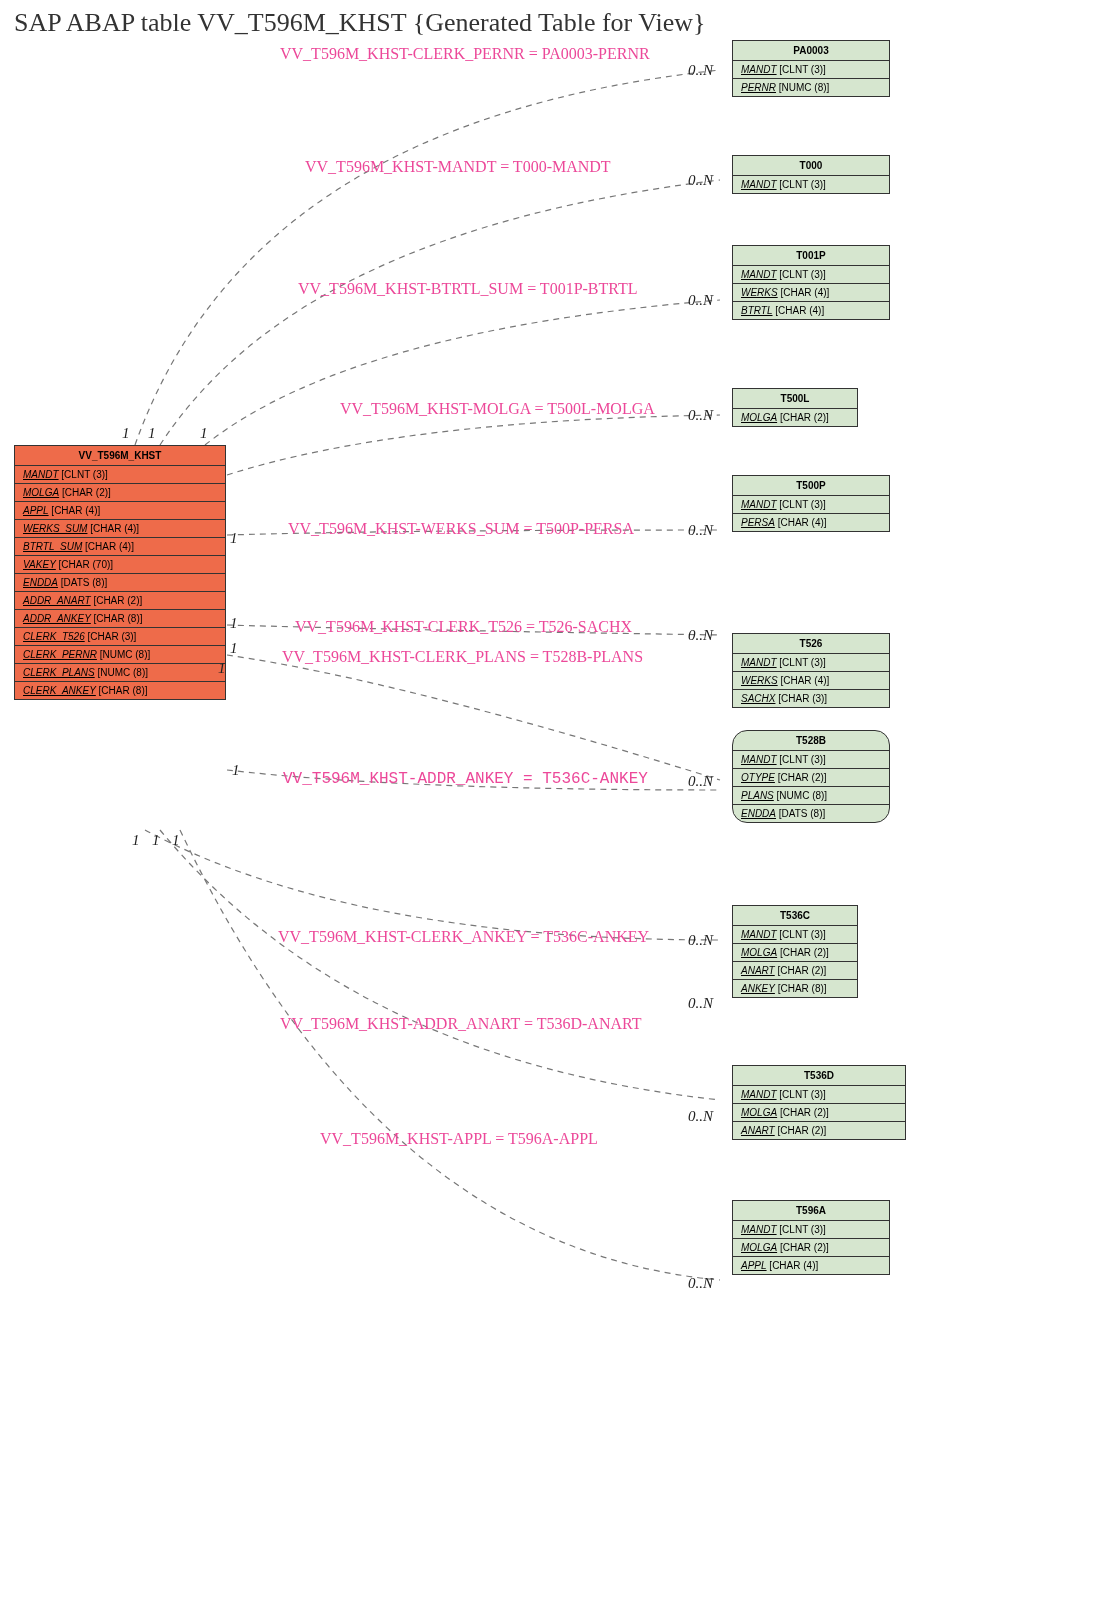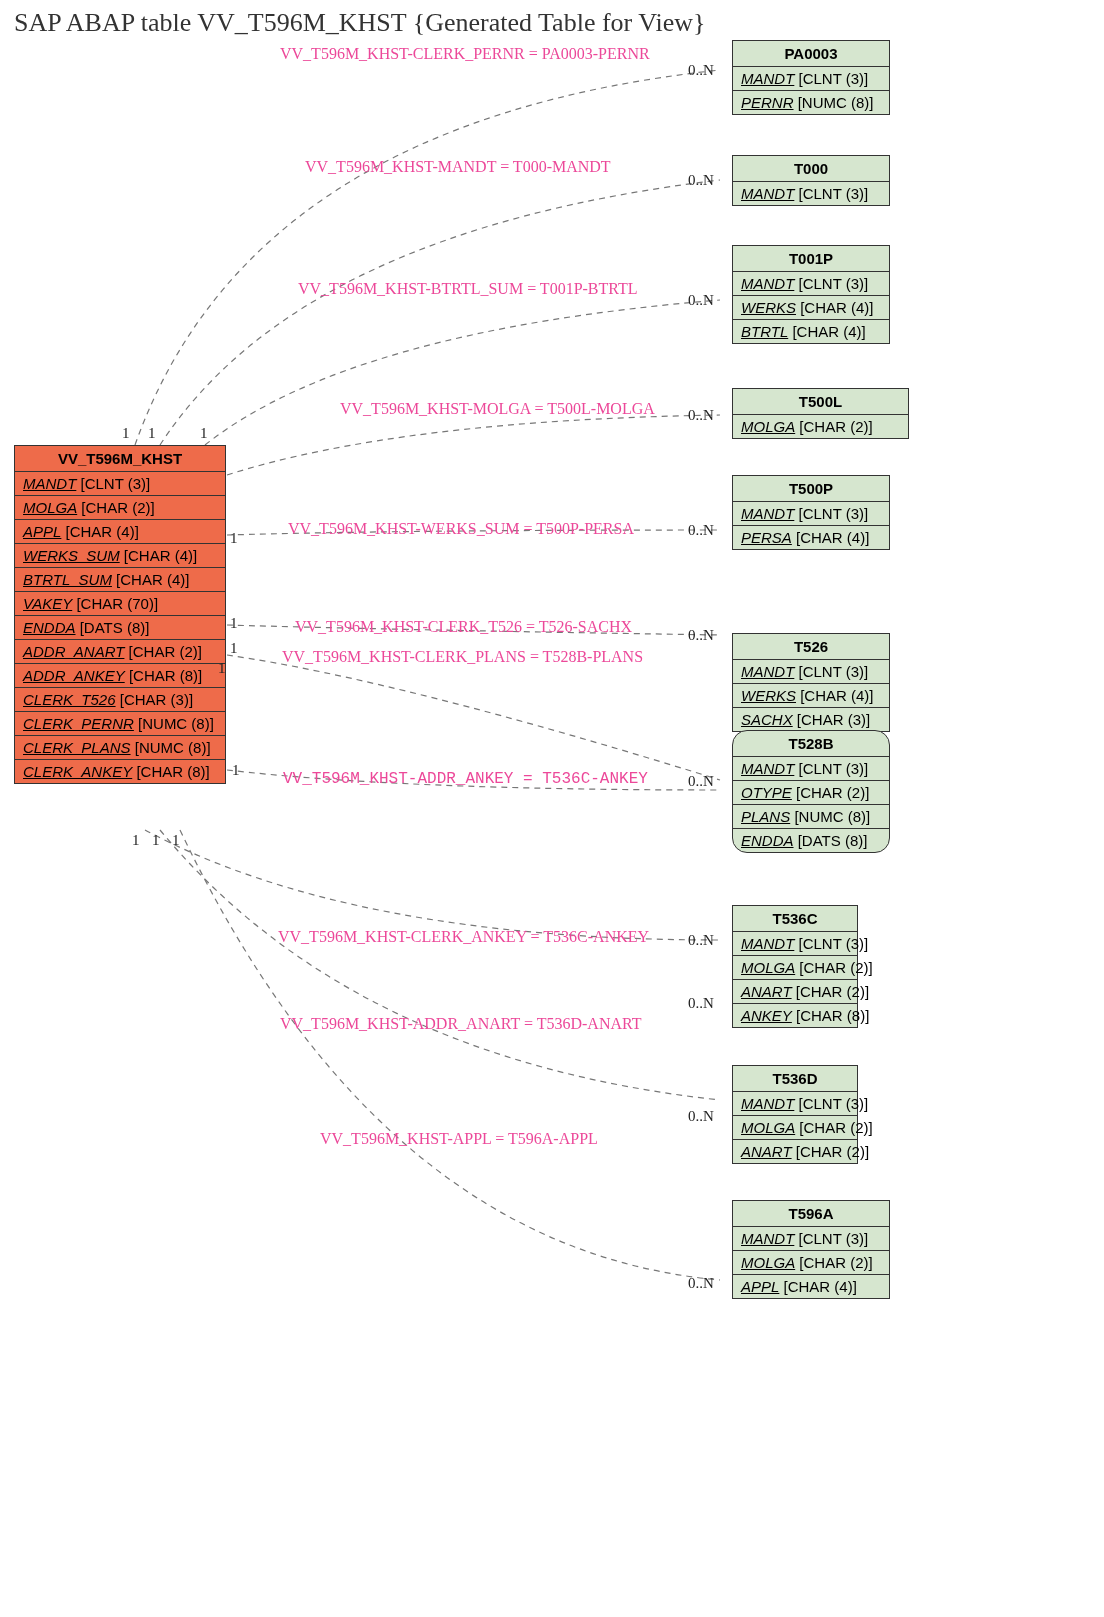--- a/index.html
+++ b/index.html
@@ -18,21 +18,21 @@
     top: 8px;
     left: 14px;
     font-size: 26px;
     color: #333;
     font-family: "Times New Roman", serif;
   }
   .entity {
     position: absolute;
     border: 1px solid #333;
     background: #d6e6cf;
-    font-size: 15px;
+    font-size: 10px;
   }
   .entity.main { background: #ee6b4a; }
   .entity .hdr {
     font-weight: bold;
     text-align: center;
     padding: 4px 8px;
     border-bottom: 1px solid #333;
     white-space: nowrap;
   }
   .entity .fld {
@@ -54,20 +54,21 @@
     font-size: 16px;
     color: #ec4899;
     font-family: "Times New Roman", serif;
     white-space: nowrap;
   }
   .card {
     position: absolute;
     font-size: 15px;
     color: #222;
     font-family: "Times New Roman", serif;
+    font-style: italic;
   }
 </style>
 </head>
 <body>
 
 <div class="title">SAP ABAP table VV_T596M_KHST {Generated Table for View}</div>
 
 <svg class="lines">
   <g stroke="#777" stroke-width="1.2" stroke-dasharray="6,5" fill="none">
     <path d="M 135 445 Q 250 120 720 70"></path>
@@ -110,21 +111,21 @@
     <div class="entity" style="left: 732px; top: 155px; width: 158px;">
       <div class="hdr">T000</div>
       <div class="fld"><span class="nm">MANDT</span> <span class="tp">[CLNT (3)]</span></div>
     </div>
     <div class="entity" style="left: 732px; top: 245px; width: 158px;">
       <div class="hdr">T001P</div>
       <div class="fld"><span class="nm">MANDT</span> <span class="tp">[CLNT (3)]</span></div>
       <div class="fld"><span class="nm">WERKS</span> <span class="tp">[CHAR (4)]</span></div>
       <div class="fld"><span class="nm">BTRTL</span> <span class="tp">[CHAR (4)]</span></div>
     </div>
-    <div class="entity" style="left: 732px; top: 388px; width: 177px;">
+    <div class="entity" style="left: 732px; top: 388px; width: 126px;">
       <div class="hdr">T500L</div>
       <div class="fld"><span class="nm">MOLGA</span> <span class="tp">[CHAR (2)]</span></div>
     </div>
     <div class="entity" style="left: 732px; top: 475px; width: 158px;">
       <div class="hdr">T500P</div>
       <div class="fld"><span class="nm">MANDT</span> <span class="tp">[CLNT (3)]</span></div>
       <div class="fld"><span class="nm">PERSA</span> <span class="tp">[CHAR (4)]</span></div>
     </div>
     <div class="entity" style="left: 732px; top: 585px; width: 158px; margin-top: 48px;">
       <div class="hdr">T526</div>
@@ -139,21 +140,21 @@
       <div class="fld"><span class="nm">PLANS</span> <span class="tp">[NUMC (8)]</span></div>
       <div class="fld"><span class="nm">ENDDA</span> <span class="tp">[DATS (8)]</span></div>
     </div>
     <div class="entity" style="left: 732px; top: 905px; width: 126px;">
       <div class="hdr">T536C</div>
       <div class="fld"><span class="nm">MANDT</span> <span class="tp">[CLNT (3)]</span></div>
       <div class="fld"><span class="nm">MOLGA</span> <span class="tp">[CHAR (2)]</span></div>
       <div class="fld"><span class="nm">ANART</span> <span class="tp">[CHAR (2)]</span></div>
       <div class="fld"><span class="nm">ANKEY</span> <span class="tp">[CHAR (8)]</span></div>
     </div>
-    <div class="entity" style="left: 732px; top: 1065px; width: 126px;">
+    <div class="entity" style="left: 732px; top: 1065px; width: 174px;">
       <div class="hdr">T536D</div>
       <div class="fld"><span class="nm">MANDT</span> <span class="tp">[CLNT (3)]</span></div>
       <div class="fld"><span class="nm">MOLGA</span> <span class="tp">[CHAR (2)]</span></div>
       <div class="fld"><span class="nm">ANART</span> <span class="tp">[CHAR (2)]</span></div>
     </div>
     <div class="entity" style="left: 732px; top: 1200px; width: 158px;">
       <div class="hdr">T596A</div>
       <div class="fld"><span class="nm">MANDT</span> <span class="tp">[CLNT (3)]</span></div>
       <div class="fld"><span class="nm">MOLGA</span> <span class="tp">[CHAR (2)]</span></div>
       <div class="fld"><span class="nm">APPL</span> <span class="tp">[CHAR (4)]</span></div>

